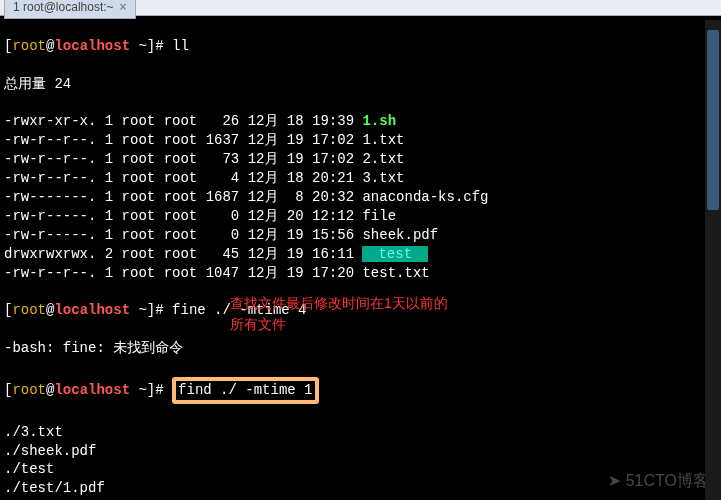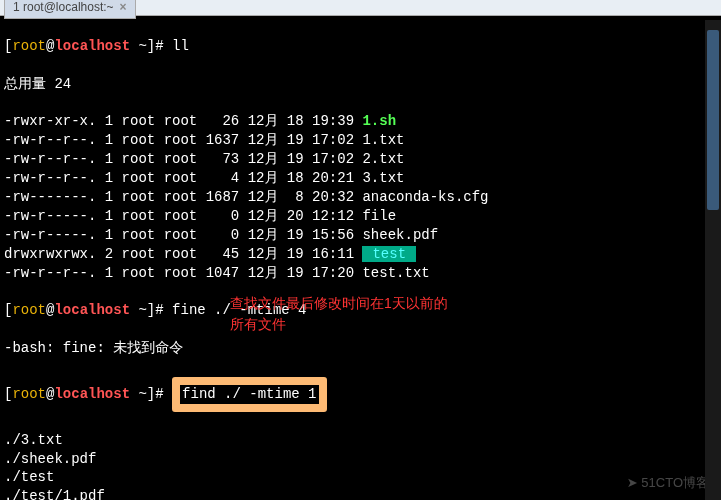--- a/index.html
+++ b/index.html
@@ -38,41 +38,41 @@
       padding: 2px 4px;
       white-space: pre;
     }
     .prompt-bracket { color: #fff; }
     .prompt-user { color: #eab308; }
     .prompt-at { color: #fff; }
     .prompt-host { color: #ff5555; font-weight: bold; }
     .prompt-path { color: #fff; }
     .white { color: #ffffff; }
     .green-bold { color: #55ff55; font-weight: bold; }
-    .cyan-bg { background: #00aa88; color: #55ffff; padding: 0 10px; }
+    .cyan-bg { background: #00aa88; color: #55ffff; padding: 0 16px; }
     .row { display: block; }
     .red-box {
-      border: 8px solid #fdba74;
+      border: 4px solid #fdba74;
       border-radius: 3px;
       padding: 0 2px;
       display: inline-block;
     }
     .annotation {
       position: absolute;
       color: #ff3333;
       font-size: 14px;
       font-family: 'SimSun', 'Microsoft YaHei', sans-serif;
       line-height: 1.5;
     }
     .watermark {
       position: absolute;
       bottom: 8px;
       right: 12px;
       color: rgba(200,200,200,0.35);
-      font-size: 13px;
+      font-size: 16px;
       font-family: Arial, sans-serif;
     }
     .scrollbar {
       position: absolute;
       right: 0;
       top: 20px;
       width: 16px;
       bottom: 0;
       background: #1a1a1a;
     }

